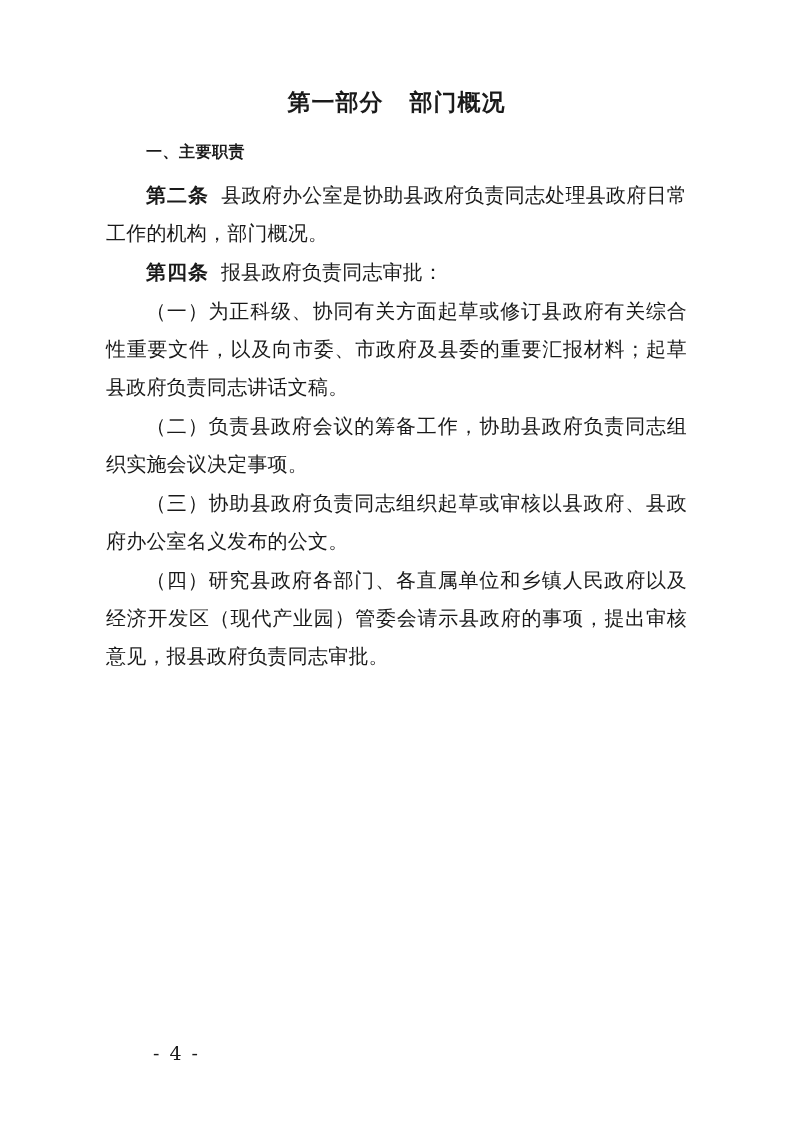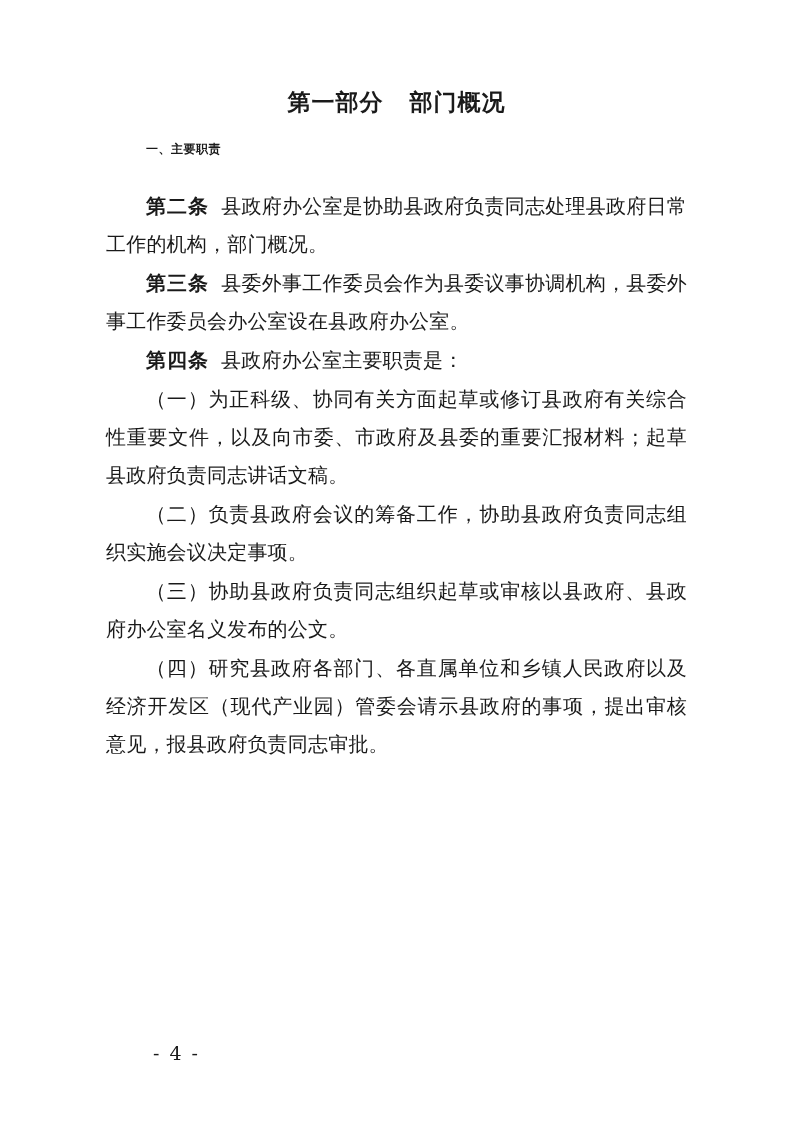--- a/index.html
+++ b/index.html
@@ -28,23 +28,23 @@
     font-weight: bold;
     letter-spacing: 1px;
     margin: 0 0 22px 0;
     line-height: 1.4;
   }
   .doc-title .gap {
     display: inline-block;
     width: 26px;
   }
   .section-heading {
-    font-size: 12px;
+    font-size: 16px;
     font-weight: bold;
-    margin: 0 0 29px 0;
+    margin: 0 0 12px 0;
     text-indent: 40px;
     line-height: 1.5;
     letter-spacing: 0.5px;
   }
   .para {
     font-size: 20px;
     line-height: 38px;
     margin: 0 0 1px 0;
     text-indent: 40px;
     text-align: justify;
@@ -82,26 +82,23 @@
     <span>第一部分</span><span class="gap"></span><span>部门概况</span>
   </div>
 
   <div class="section-heading">一、主要职责</div>
 
 
   <p class="para">
     <span class="lead">第二条</span><span class="lead-sp"></span><span>县政府办公室是协助县政府负责同志处理县政府日常工作的机构，部门概况。</span>
   </p>
 
-  <p class="para">
-    <span class="lead">第三条</span><span class="lead-sp"></span><span>县委外事工作委员会作为县委议事协调机构，县委外事工作委员会办公室设在县政府办公室。</span>
-  </p>
 
   <p class="para">
-    <span class="lead">第四条</span><span class="lead-sp"></span><span>县政府办公室主要职责是：</span>
+    <span class="lead">第四条</span><span class="lead-sp"></span><span>报县政府负责同志审批：</span>
   </p>
 
   <p class="para">（一）为正科级、协同有关方面起草或修订县政府有关综合性重要文件，以及向市委、市政府及县委的重要汇报材料；起草县政府负责同志讲话文稿。</p>
 
   <p class="para">（二）负责县政府会议的筹备工作，协助县政府负责同志组织实施会议决定事项。</p>
 
   <p class="para">（三）协助县政府负责同志组织起草或审核以县政府、县政府办公室名义发布的公文。</p>
 
   <p class="para">（四）研究县政府各部门、各直属单位和乡镇人民政府以及经济开发区（现代产业园）管委会请示县政府的事项，提出审核意见，报县政府负责同志审批。</p>
 

